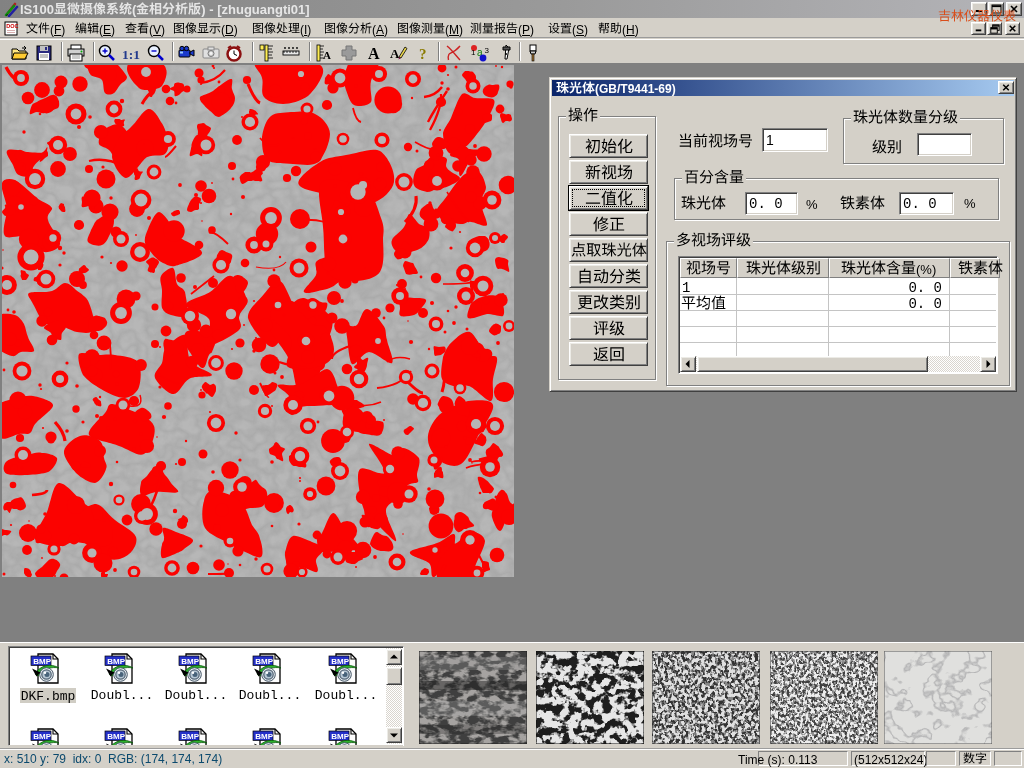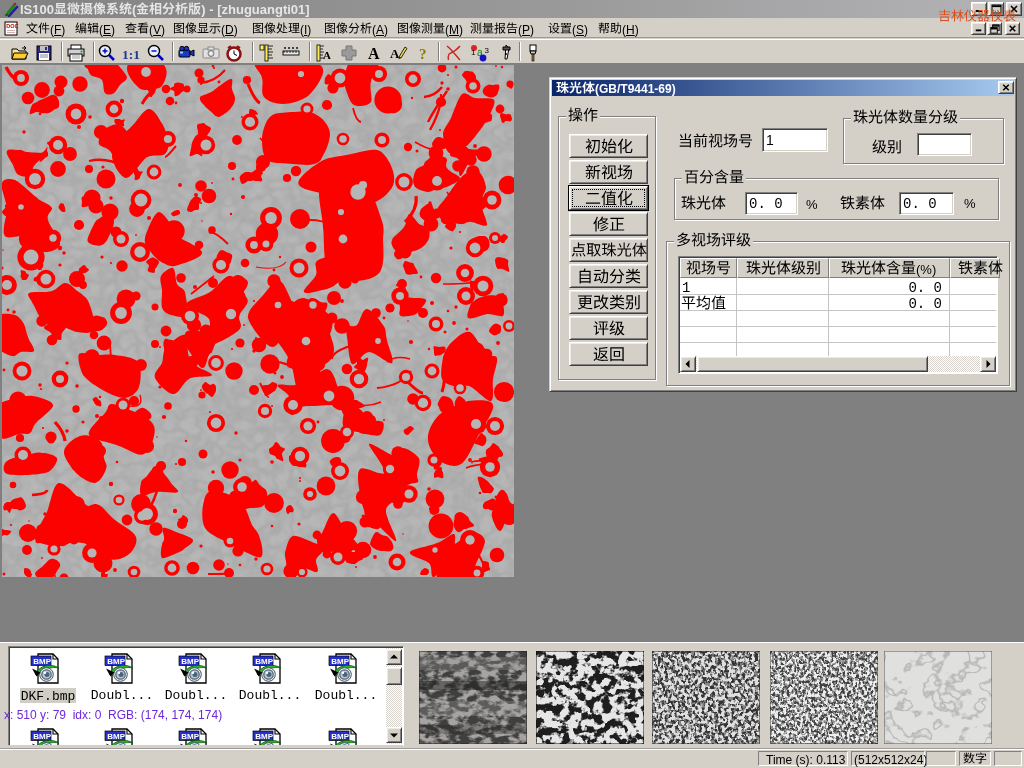--- a/index.html
+++ b/index.html
@@ -1435,23 +1435,23 @@
             <feFuncA type="table" tableValues="0 0 0.7 0 0"></feFuncA>
           </feComponentTransfer>
           <feColorMatrix type="matrix" values="0 0 0 0 0.45 0 0 0 0 0.45 0 0 0 0 0.47 0 0 0 0.55 0"></feColorMatrix>
         </filter>
       </defs>
       <rect width="108" height="93" fill="#e0e0de"></rect>
       <rect width="108" height="93" filter="url(#f5)"></rect>
       <rect width="108" height="93" fill="none" stroke="#555"></rect>
     </svg>
 <div class="abs" style="left:0;top:748px;width:1024px;height:20px;background:#d4d0c8;border-top:1px solid #9c9c9c;box-shadow:inset 0 1px 0 #fff"></div>
-<div class="abs" style="left:4px;top:708px;font:12px 'Liberation Sans';color:#6d28d9;white-space:pre">x: 510 y: 79  idx: 0  RGB: (174, 174, 174)</div>
+<div class="abs" style="left:4px;top:752px;font:12px 'Liberation Sans';color:#0c4a6e;white-space:pre">x: 510 y: 79  idx: 0  RGB: (174, 174, 174)</div>
 <div class="abs" style="left:758px;top:751px;width:90px;height:15px;border:1px solid;border-color:#808080 #fff #fff #808080;"></div>
-<div class="abs" style="left:766px;top:753px;font:12px 'Liberation Sans';color:#000;white-space:pre">Time (s): 0.113</div>
+<div class="abs" style="left:738px;top:753px;font:12px 'Liberation Sans';color:#000;white-space:pre">Time (s): 0.113</div>
 <div class="abs" style="left:851px;top:751px;width:74px;height:15px;border:1px solid;border-color:#808080 #fff #fff #808080;"></div>
 <div class="abs" style="left:854px;top:753px;font:12px 'Liberation Sans';color:#000;white-space:pre">(512x512x24)</div>
 <div class="abs" style="left:926px;top:751px;width:30px;height:15px;border:1px solid;border-color:#808080 #fff #fff #808080;"></div>
 <div class="abs" style="left:959px;top:751px;width:32px;height:15px;border:1px solid;border-color:#808080 #fff #fff #808080;"></div>
 <svg style="position:absolute;left:963px;top:752px;" width="26" height="17" viewBox="0 0 26 17">
       <path d="M5.3 0.7C5.1 1.2 4.7 1.9 4.4 2.3L5 2.6C5.3 2.2 5.7 1.6 6.1 1ZM1.1 1C1.4 1.5 1.7 2.2 1.8 2.6L2.5 2.3C2.4 1.9 2.1 1.2 1.7 0.8ZM4.9 7.4C4.6 8.1 4.3 8.6 3.8 9C3.3 8.8 2.9 8.6 2.4 8.4C2.6 8.1 2.8 7.8 3 7.4ZM1.3 8.7C1.9 9 2.6 9.3 3.2 9.6C2.4 10.1 1.5 10.5 0.5 10.7C0.6 10.9 0.8 11.2 0.9 11.4C2 11.1 3 10.7 3.9 10C4.3 10.2 4.7 10.4 4.9 10.6L5.5 10C5.2 9.9 4.9 9.6 4.5 9.4C5.1 8.7 5.6 7.9 5.9 6.9L5.4 6.6L5.3 6.7H3.3L3.6 6.1L2.8 5.9C2.7 6.2 2.6 6.4 2.5 6.7H0.8V7.4H2.1C1.8 7.9 1.6 8.4 1.3 8.7ZM3.1 0.5V2.7H0.6V3.5H2.8C2.2 4.2 1.3 5 0.5 5.3C0.6 5.5 0.9 5.8 1 6C1.7 5.6 2.5 5 3.1 4.2V5.7H3.9V4.1C4.5 4.5 5.2 5.1 5.5 5.3L6 4.7C5.7 4.5 4.7 3.8 4.1 3.5H6.4V2.7H3.9V0.5ZM7.5 0.6C7.2 2.7 6.7 4.7 5.8 6C6 6.1 6.3 6.4 6.5 6.5C6.8 6.1 7 5.5 7.3 5C7.5 6.1 7.9 7.2 8.3 8.2C7.7 9.3 6.7 10.2 5.4 10.8C5.6 11 5.8 11.4 5.9 11.6C7.1 10.9 8.1 10.1 8.8 9C9.4 10 10.1 10.8 11.1 11.4C11.2 11.2 11.5 10.9 11.7 10.7C10.7 10.2 9.9 9.3 9.3 8.2C9.9 6.9 10.3 5.4 10.6 3.6H11.4V2.8H8C8.1 2.1 8.3 1.4 8.4 0.7ZM9.7 3.6C9.5 5 9.2 6.2 8.8 7.2C8.3 6.2 8 4.9 7.8 3.6Z M17.5 6.2V7H12.8V7.8H17.5V10.4C17.5 10.6 17.5 10.6 17.2 10.6C17 10.6 16.2 10.6 15.4 10.6C15.6 10.8 15.8 11.3 15.8 11.5C16.8 11.5 17.5 11.5 17.9 11.4C18.3 11.2 18.5 10.9 18.5 10.4V7.8H23.2V7H18.5V6.5C19.5 6 20.6 5.1 21.3 4.4L20.7 3.9L20.5 3.9H14.8V4.8H19.6C19 5.3 18.2 5.9 17.5 6.2ZM17.1 0.7C17.3 1 17.5 1.4 17.7 1.7H13V4.2H13.8V2.6H22.1V4.2H23V1.7H18.8C18.6 1.3 18.3 0.8 18 0.4Z" fill="#000"></path>
     </svg>
 <div class="abs" style="left:994px;top:751px;width:28px;height:15px;border:1px solid;border-color:#808080 #fff #fff #808080;"></div>
 <svg style="position:absolute;left:938px;top:9px;z-index:99;" width="80" height="18" viewBox="0 0 80 18">
       <path d="M6 0.5V2.4H0.8V3.3H6V5.2H1.6V6.1H11.5V5.2H7V3.3H12.2V2.4H7V0.5ZM2.3 7.6V12.6H3.3V12H9.8V12.6H10.8V7.6ZM3.3 11.1V8.5H9.8V11.1Z M21.8 0.5V3.3H19.4V4.3H21.6C20.9 6.3 19.7 8.5 18.5 9.7C18.7 9.9 19 10.3 19.1 10.6C20.1 9.5 21.1 7.9 21.8 6.1V12.5H22.7V6C23.3 7.7 24.1 9.3 24.9 10.3C25.1 10 25.4 9.7 25.6 9.5C24.6 8.4 23.6 6.3 23 4.3H25.2V3.3H22.7V0.5ZM16 0.5V3.3H13.7V4.3H15.9C15.4 6.1 14.4 8.1 13.4 9.2C13.5 9.4 13.8 9.8 13.9 10.1C14.7 9.2 15.5 7.6 16 6.1V12.5H17V5.7C17.5 6.4 18.2 7.3 18.5 7.8L19.1 6.9C18.8 6.5 17.4 4.9 17 4.5V4.3H18.9V3.3H17V0.5Z M33 1.2C33.6 2.1 34.2 3.2 34.5 3.9L35.3 3.4C35 2.7 34.4 1.6 33.8 0.8ZM36.9 1.3C36.4 4.1 35.7 6.5 34.2 8.4C32.9 6.6 32.1 4.2 31.7 1.5L30.7 1.6C31.3 4.7 32.1 7.2 33.5 9.2C32.5 10.2 31.2 11.1 29.5 11.7C29.7 11.9 30 12.3 30.1 12.5C31.8 11.8 33.1 11 34.1 9.9C35.1 11 36.3 11.9 37.9 12.5C38 12.2 38.3 11.9 38.6 11.7C37 11.1 35.8 10.3 34.8 9.2C36.5 7.1 37.3 4.5 37.9 1.4ZM29.5 0.6C28.7 2.5 27.5 4.5 26.2 5.8C26.4 6 26.7 6.5 26.8 6.7C27.2 6.3 27.7 5.7 28.1 5.1V12.5H29V3.7C29.6 2.8 30 1.8 30.4 0.8Z M41.5 1.9H43.8V3.8H41.5ZM47.1 1.9H49.4V3.8H47.1ZM47 5.1C47.5 5.4 48.2 5.7 48.6 6H44.9C45.2 5.6 45.4 5.1 45.6 4.7L44.7 4.5V1.1H40.7V4.6H44.6C44.4 5.1 44.1 5.5 43.7 6H39.7V6.9H42.9C42 7.6 40.8 8.3 39.4 8.9C39.6 9 39.8 9.4 39.9 9.6L40.7 9.3V12.5H41.6V12.1H43.7V12.4H44.7V8.5H42.2C43 8 43.6 7.4 44.1 6.9H46.6C47.1 7.4 47.8 8 48.6 8.5H46.2V12.5H47.1V12.1H49.4V12.4H50.4V9.3L51 9.5C51.1 9.3 51.4 8.9 51.6 8.7C50.2 8.4 48.8 7.7 47.8 6.9H51.3V6H49.1L49.4 5.6C49 5.3 48.2 4.9 47.5 4.6ZM46.2 1.1V4.6H50.4V1.1ZM41.6 11.2V9.3H43.7V11.2ZM47.1 11.2V9.3H49.4V11.2Z M59 1.2C59.6 2.1 60.2 3.2 60.5 3.9L61.3 3.4C61 2.7 60.4 1.6 59.8 0.8ZM62.9 1.3C62.4 4.1 61.7 6.5 60.2 8.4C58.9 6.6 58.1 4.2 57.7 1.5L56.7 1.6C57.3 4.7 58.1 7.2 59.5 9.2C58.5 10.2 57.2 11.1 55.5 11.7C55.7 11.9 56 12.3 56.1 12.5C57.8 11.8 59.1 11 60.1 9.9C61.1 11 62.3 11.9 63.9 12.5C64 12.2 64.3 11.9 64.6 11.7C63 11.1 61.8 10.3 60.8 9.2C62.5 7.1 63.3 4.5 63.9 1.4ZM55.5 0.6C54.7 2.5 53.5 4.5 52.2 5.8C52.4 6 52.7 6.5 52.8 6.7C53.2 6.3 53.7 5.7 54.1 5.1V12.5H55V3.7C55.6 2.8 56 1.8 56.4 0.8Z M68.3 12.5C68.6 12.3 69.1 12.1 72.7 10.9C72.6 10.7 72.6 10.4 72.5 10.1L69.4 11V8.2C70.1 7.6 70.8 7.1 71.4 6.4C72.4 9.2 74.2 11.1 76.9 12C77.1 11.8 77.3 11.4 77.6 11.2C76.3 10.8 75.2 10.2 74.3 9.3C75.1 8.8 76 8.2 76.8 7.5L76 6.9C75.4 7.5 74.5 8.2 73.7 8.7C73.2 8.1 72.7 7.3 72.4 6.4H77.1V5.6H72V4.4H76.2V3.6H72V2.5H76.7V1.7H72V0.5H71V1.7H66.4V2.5H71V3.6H67V4.4H71V5.6H65.8V6.4H70.2C68.9 7.5 67.1 8.5 65.5 9.1C65.7 9.3 66 9.6 66.1 9.9C66.8 9.6 67.6 9.2 68.4 8.8V10.7C68.4 11.2 68.1 11.5 67.8 11.6C68 11.8 68.2 12.2 68.3 12.5Z" fill="#d94d1a"></path>

